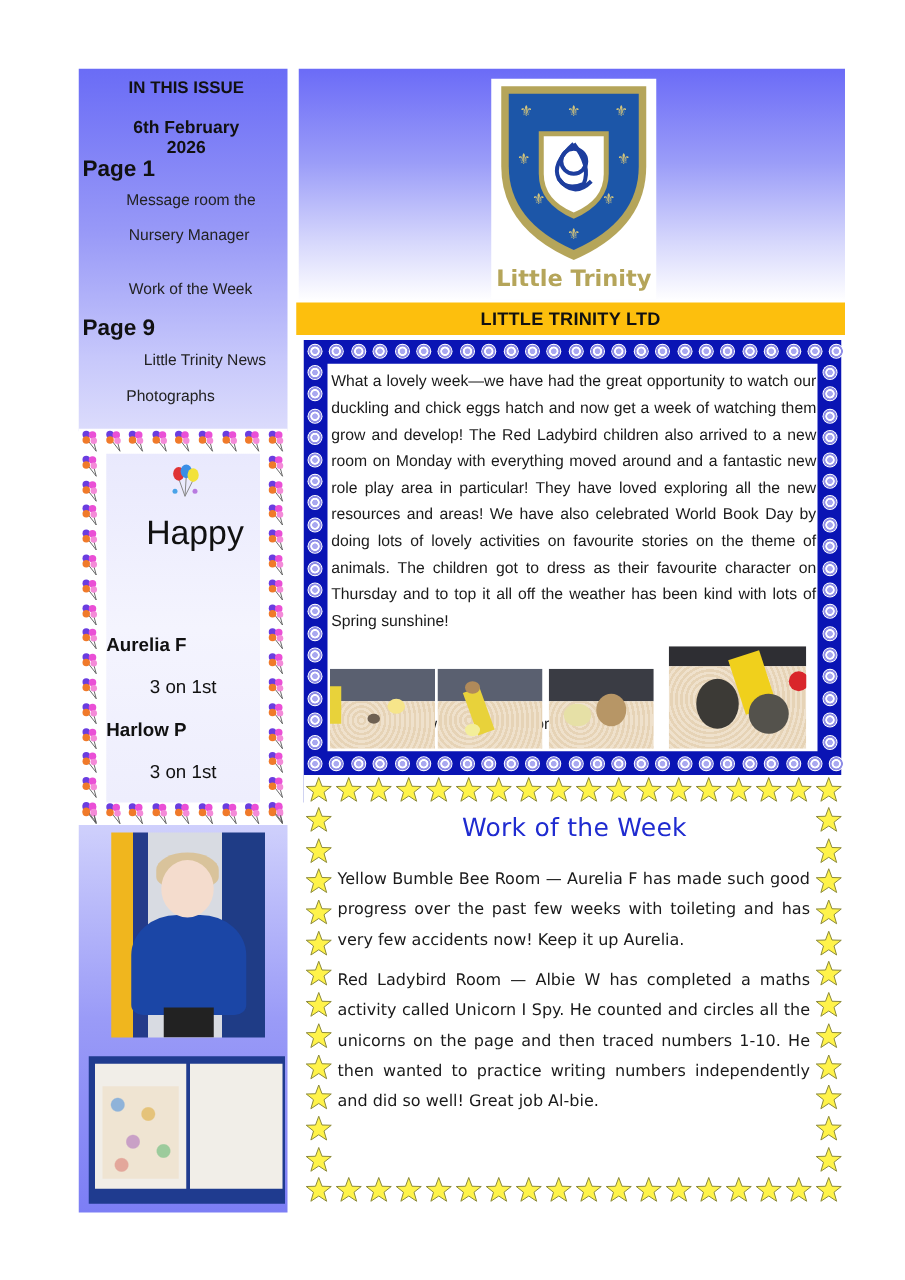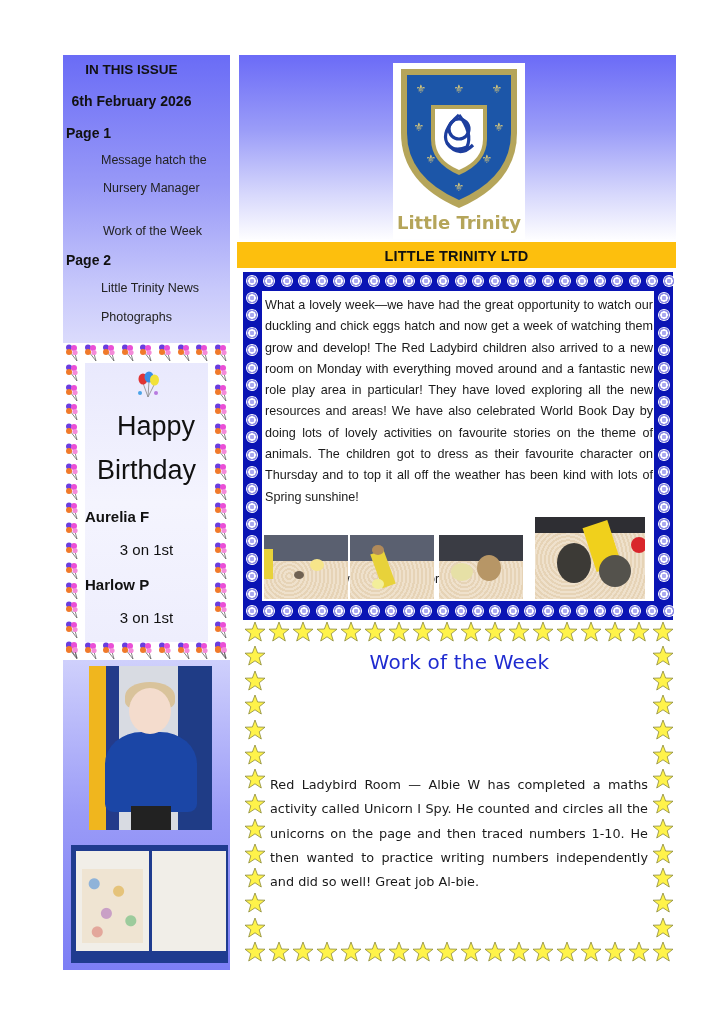--- a/index.html
+++ b/index.html
@@ -4,24 +4,24 @@
 <style>
   * { box-sizing: border-box; margin: 0; padding: 0; }
   html, body { width: 724px; height: 1024px; background: #ffffff; overflow: hidden; }
   body { position: relative; font-family: "Liberation Sans", "DejaVu Sans", sans-serif; color: #111; }
 
   
   .sidebar-issue {
     position: absolute; left: 63px; top: 55px; width: 167px; height: 290px;
     background: linear-gradient(to bottom, #6a6cf6 0%, #9899f7 45%, #c7c8fb 80%, #dcdcfc 100%);
   }
-  .issue-title { position: absolute; left: 0; width: 137px; text-align: center; font-weight: bold; font-size: 13.5px; }
+  .issue-title { position: absolute; left: 0; width: 137px; text-align: center; font-weight: bold; font-size: 13.5px; padding-left: 35px; }
   .issue-title.t1 { top: 7px; }
   .issue-title.t2 { top: 38px; font-size: 14px; }
-  .issue-page { position: absolute; left: 3px; font-weight: bold; font-size: 14px; }
+  .issue-page { position: absolute; left: 3px; font-weight: bold; font-size: 18px; }
   .issue-item { position: absolute; font-size: 12.5px; color: #222; }
 
   
   .birthday {
     position: absolute; left: 63px; top: 343px; width: 167px; height: 318px;
     background: #fff;
   }
   .balloon-border {
     position: absolute; inset: 0;
     pointer-events: none;
@@ -126,25 +126,25 @@
     text-align: justify; color: #1a1a1a;
   }
 </style>
 </head>
 <body>
 
 <div class="sidebar-issue">
   <div class="issue-title t1">IN THIS ISSUE</div>
   <div class="issue-title t2">6th February 2026</div>
   <div class="issue-page" style="top:70px">Page 1</div>
-  <div class="issue-item" style="left:38px; top:98px">Message hatch the</div>
+  <div class="issue-item" style="left:38px; top:98px">Message room the</div>
   <div class="issue-item" style="left:40px; top:126px">Nursery  Manager</div>
   <div class="issue-item" style="left:40px; top:169px">Work of the Week</div>
-  <div class="issue-page" style="top:197px">Page 2</div>
-  <div class="issue-item" style="left:38px; top:226px">Little Trinity  News</div>
+  <div class="issue-page" style="top:197px">Page 9</div>
+  <div class="issue-item" style="left:52px; top:226px">Little Trinity  News</div>
   <div class="issue-item" style="left:38px; top:255px">Photographs</div>
 </div>
 
 <div class="birthday">
   <div class="balloon-border" id="balloon-border">
       <svg viewBox="0 0 16 18" class="balloon" style="left: 2px; top: 1px;">
         <line x1="5" y1="8" x2="12" y2="17" stroke="#555" stroke-width="0.7"></line>
         <line x1="9" y1="6" x2="12" y2="17" stroke="#555" stroke-width="0.7"></line>
         <circle cx="4" cy="3.5" r="3" fill="#6a3de0"></circle>
         <circle cx="9" cy="4" r="3" fill="#ea4fd6"></circle>
@@ -533,21 +533,20 @@
       <line x1="8" y1="12" x2="13" y2="26" stroke="#888" stroke-width="0.8"></line>
       <line x1="14" y1="10" x2="13" y2="26" stroke="#888" stroke-width="0.8"></line>
       <line x1="20" y1="12" x2="13" y2="26" stroke="#888" stroke-width="0.8"></line>
       <ellipse cx="8" cy="8" rx="4.5" ry="5.5" fill="#e03434"></ellipse>
       <ellipse cx="14" cy="6" rx="4.5" ry="5.5" fill="#3a8ee6"></ellipse>
       <ellipse cx="19.5" cy="9" rx="4.5" ry="5.5" fill="#f2e23a"></ellipse>
       <circle cx="5" cy="22" r="2" fill="#4aa3e8"></circle>
       <circle cx="21" cy="22" r="2" fill="#b87ae0"></circle>
     </svg>
     <div class="bday-happy">Happy</div>
-    <div class="bday-birthday">Birthday</div>
     <div class="bday-name" style="top:145px">Aurelia F</div>
     <div class="bday-age" style="top:178px">3 on 1st</div>
     <div class="bday-name" style="top:213px">Harlow P</div>
     <div class="bday-age" style="top:246px">3 on 1st</div>
   </div>
 </div>
 
 <div class="photo-panel">
   <div class="photo-child">
     <div class="child-body"></div>
@@ -910,14 +909,15 @@
         </svg>
         <svg viewBox="0 0 24 24" class="star" style="margin-bottom: 0.7px;">
           <path d="M12 2 L14.6 9 L22 9.2 L16.2 13.8 L18.3 21 L12 16.8 L5.7 21 L7.8 13.8 L2 9.2 L9.4 9 Z" fill="#fff34a" stroke="#8c8a3a" stroke-width="0.8"></path>
         </svg>
         <svg viewBox="0 0 24 24" class="star" style="margin-bottom: 0.7px;">
           <path d="M12 2 L14.6 9 L22 9.2 L16.2 13.8 L18.3 21 L12 16.8 L5.7 21 L7.8 13.8 L2 9.2 L9.4 9 Z" fill="#fff34a" stroke="#8c8a3a" stroke-width="0.8"></path>
         </svg>
       </div>
     </div>
   <div class="wotw-title">Work of the Week</div>
+  <div class="wotw-para" style="top:72px">Yellow Bumble Bee Room — Aurelia F has made such good progress over the past few weeks with toileting and has very few accidents now! Keep it up Aurelia.</div>
   <div class="wotw-para" style="top:153px">Red Ladybird Room — Albie W has completed a maths activity called Unicorn I Spy. He counted and circles all the unicorns on the page and then traced numbers 1-10. He then wanted to practice writing numbers independently and did so well! Great job Al-bie.</div>
 </div>
 
 </body></html>

